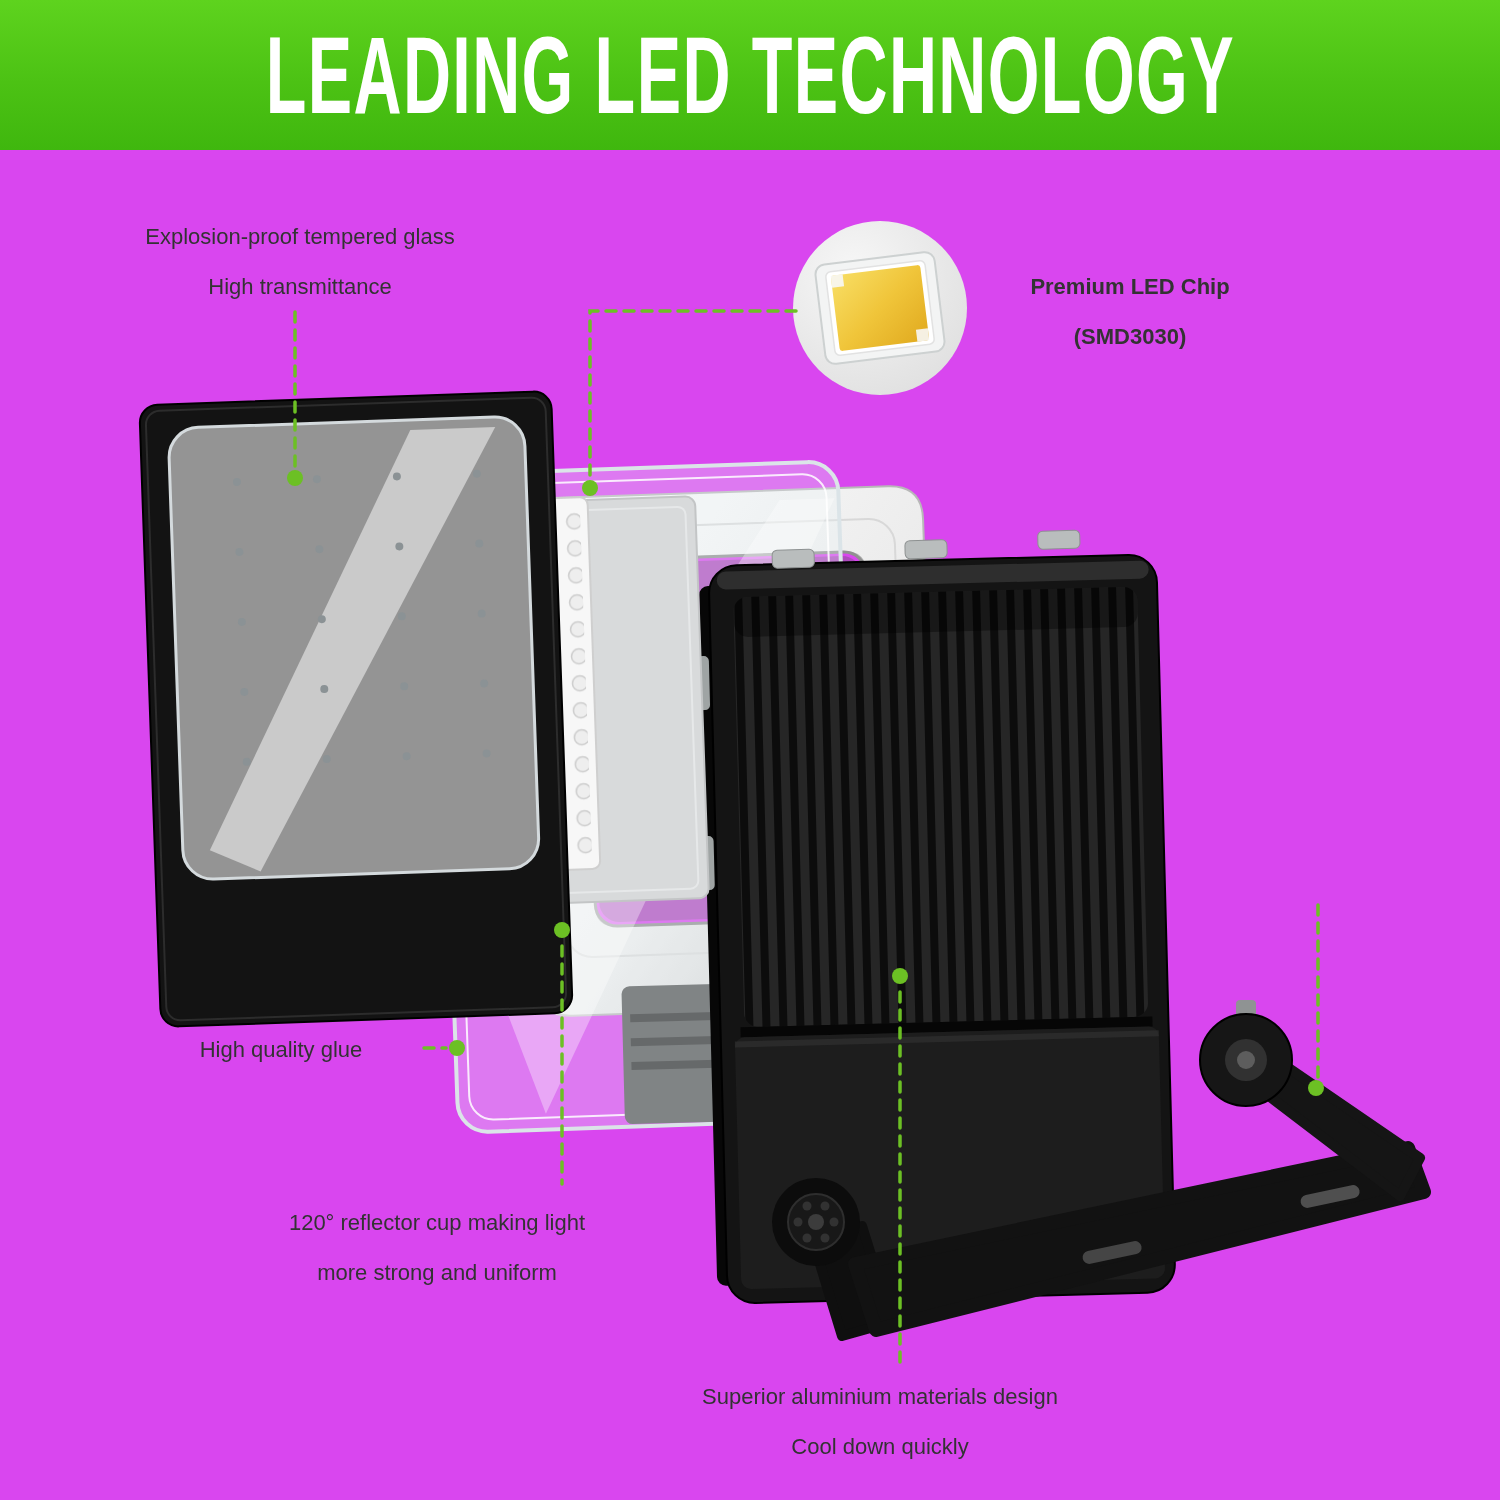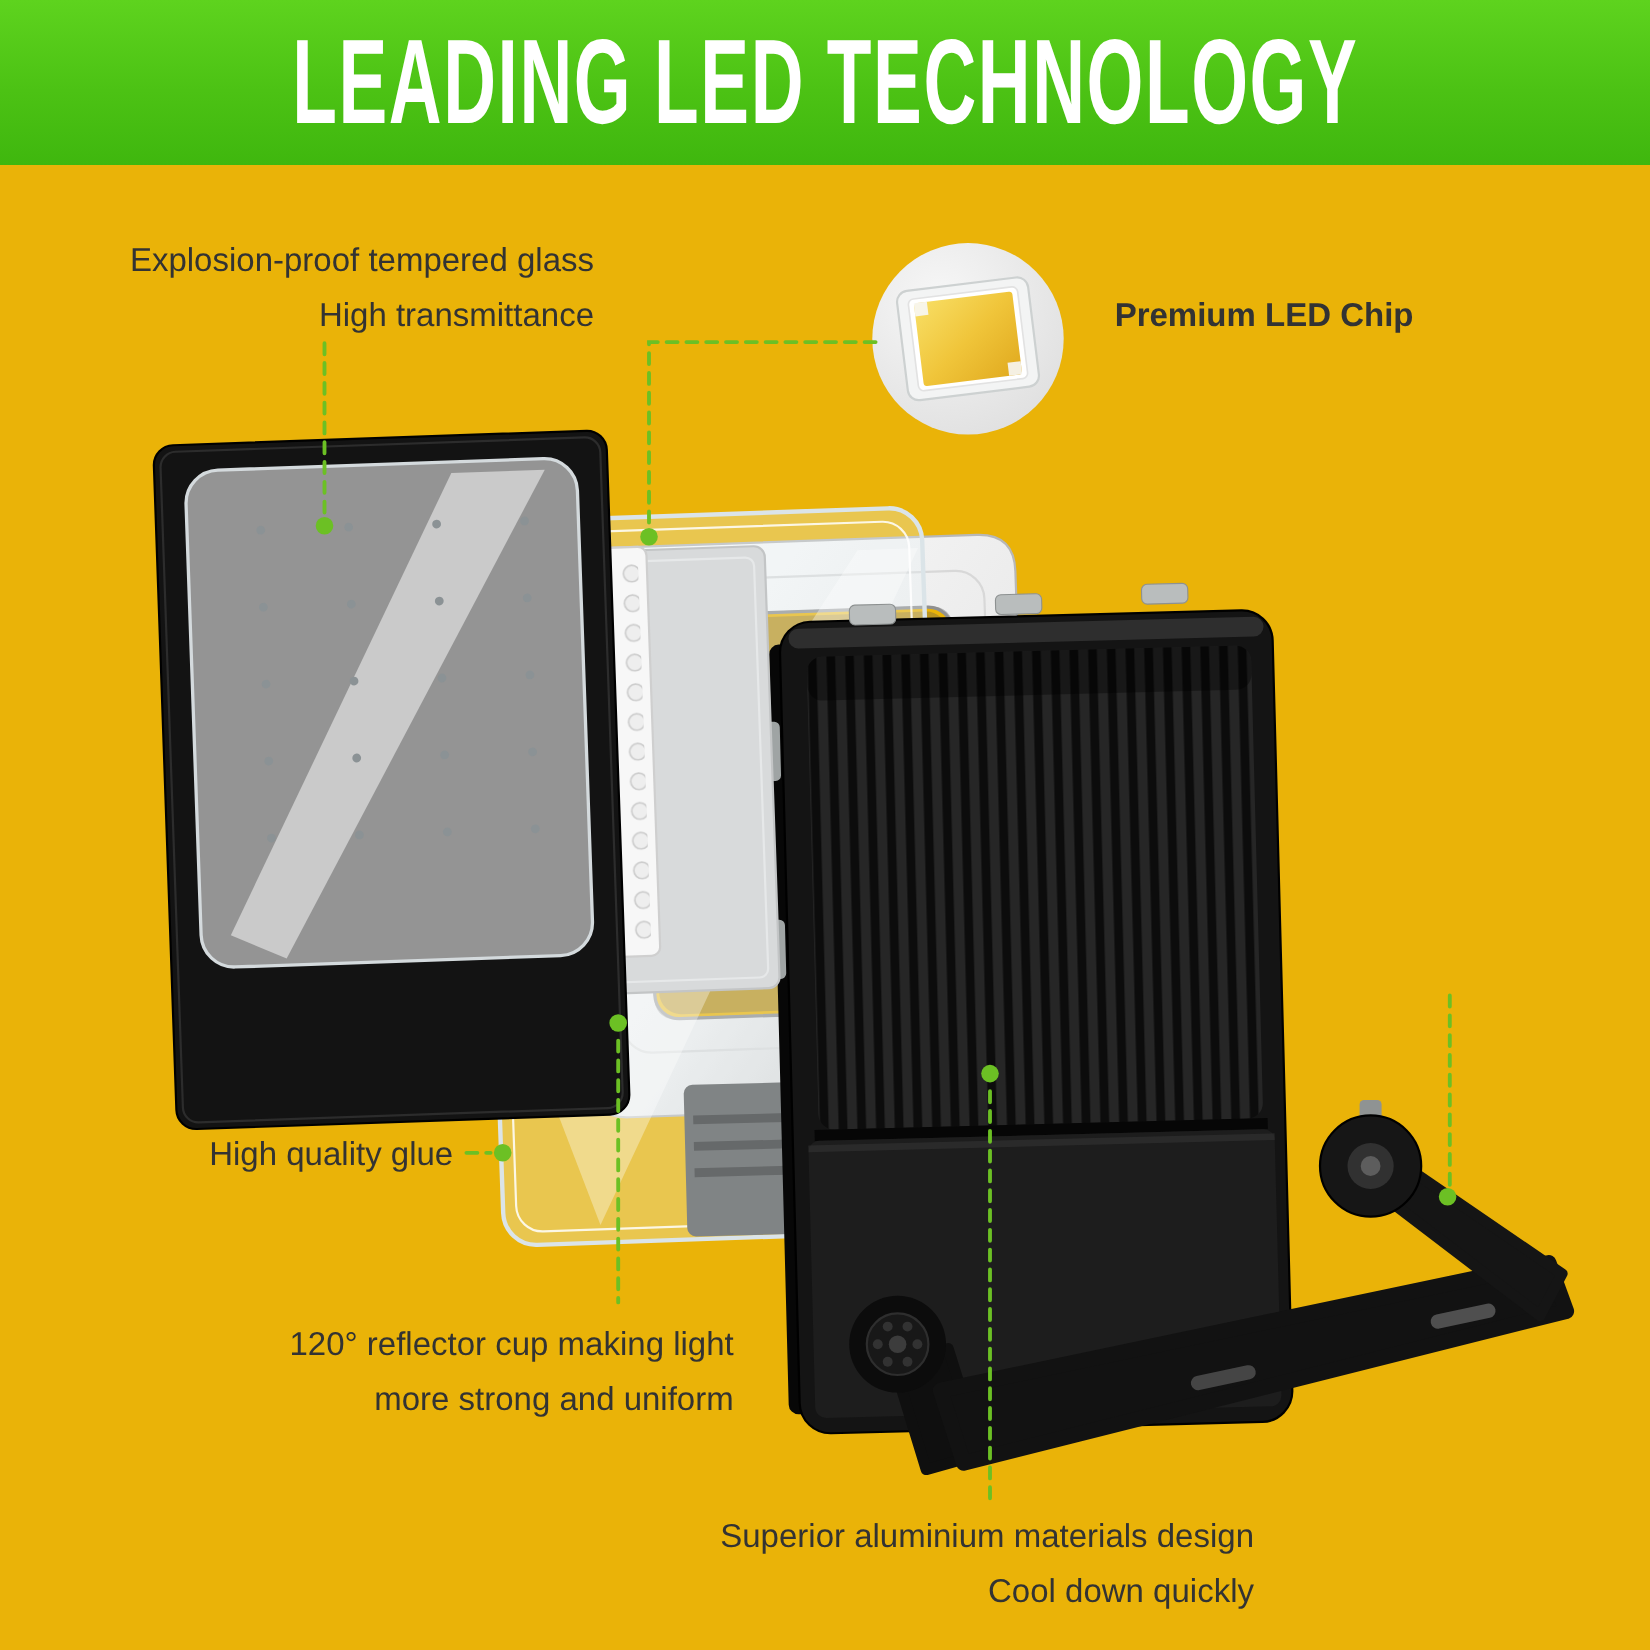--- a/index.html
+++ b/index.html
@@ -1,32 +1,32 @@
 <!DOCTYPE html>
 <html><head>
 <meta charset="utf-8">
 <style>
   html,body{margin:0;padding:0;background:#ffffff;}
   .canvas{
-    position:relative;width:1500px;height:1500px;background:#eab308;overflow:hidden;
+    position:relative;width:1500px;height:1500px;background:#d946ef;overflow:hidden;
     font-family:"Liberation Sans",sans-serif;
   }
   .banner{
     position:absolute;top:0;left:0;width:1500px;height:150px;z-index:3;
     background:linear-gradient(180deg,#5ed31e 0%,#4cc214 55%,#3fb70e 100%);
     display:flex;align-items:center;justify-content:center;
   }
   .banner h1{
     margin:0;color:#ffffff;font-size:95px;font-weight:bold;letter-spacing:2px;
     white-space:nowrap;transform:scale(0.70,1.15);transform-origin:center center;
   }
   .illus{position:absolute;top:0;left:0;z-index:1;}
   .label{
-    position:absolute;z-index:2;color:#333333;font-size:30px;line-height:50px;
-    text-align:right;
+    position:absolute;z-index:2;color:#333333;font-size:22px;line-height:50px;
+    text-align:center;
   }
   .label div{white-space:nowrap;}
 </style>
 </head>
 <body>
 
 <div class="canvas">
 
   <div class="banner">
     <h1>LEADING LED TECHNOLOGY</h1>
@@ -181,20 +181,21 @@
     </g>
   </svg>
 
   <div class="label" style="left:60px;top:212px;width:480px;">
     <div>Explosion-proof tempered glass</div>
     <div>High transmittance</div>
   </div>
 
   <div class="label" style="left:975px;top:262px;width:310px;font-weight:bold;">
     <div>Premium LED Chip</div>
+    <div>(SMD3030)</div>
   </div>
 
 
   <div class="label" style="left:150px;top:1025px;width:262px;">
     <div>High quality glue</div>
   </div>
 
   <div class="label" style="left:207px;top:1198px;width:460px;">
     <div>120° reflector cup making light</div>
     <div>more strong and uniform</div>

